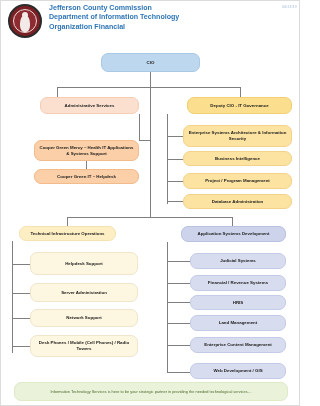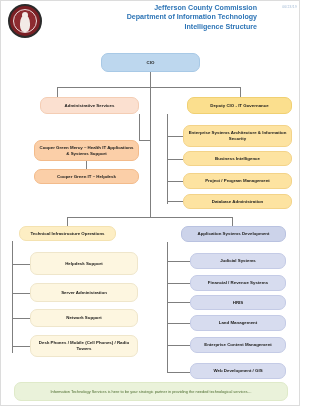--- a/index.html
+++ b/index.html
@@ -61,21 +61,21 @@
     left: 50%; top: -3px;
     transform: translateX(-50%);
     width: 6px; height: 6px;
     border-radius: 50%;
     background: #f2eae6;
   }
   #title-block {
     position: absolute;
     left: 48px; top: 3px;
     width: 208px;
-    text-align: right;
+    text-align: left;
     color: #2e75b6;
     font-size: 7.1px;
     line-height: 9.4px;
     font-weight: bold;
   }
   #doc-date {
     position: absolute;
     right: 4px; top: 4px;
     font-size: 3.4px;
     color: #9fb8d4;
@@ -142,21 +142,21 @@
 
   <div id="header">
     <div id="logo">
       <div class="seal-inner">
         <div class="seal-figure"></div>
       </div>
     </div>
     <div id="title-block">
       <div>Jefferson County Commission</div>
       <div>Department of Information Technology</div>
-      <div>Intelligence Structure</div>
+      <div>Organization Financial</div>
     </div>
     <div id="doc-date">06/23/19</div>
   </div>
 
   <div class="ln v" style="left:149px; top:71px; height:15px;"></div>
 
   <div class="ln h" style="left:56px; top:86px; width:183px;"></div>
   <div class="ln v" style="left:56px; top:86px; height:10px;"></div>
   <div class="ln v" style="left:239px; top:86px; height:10px;"></div>
 

